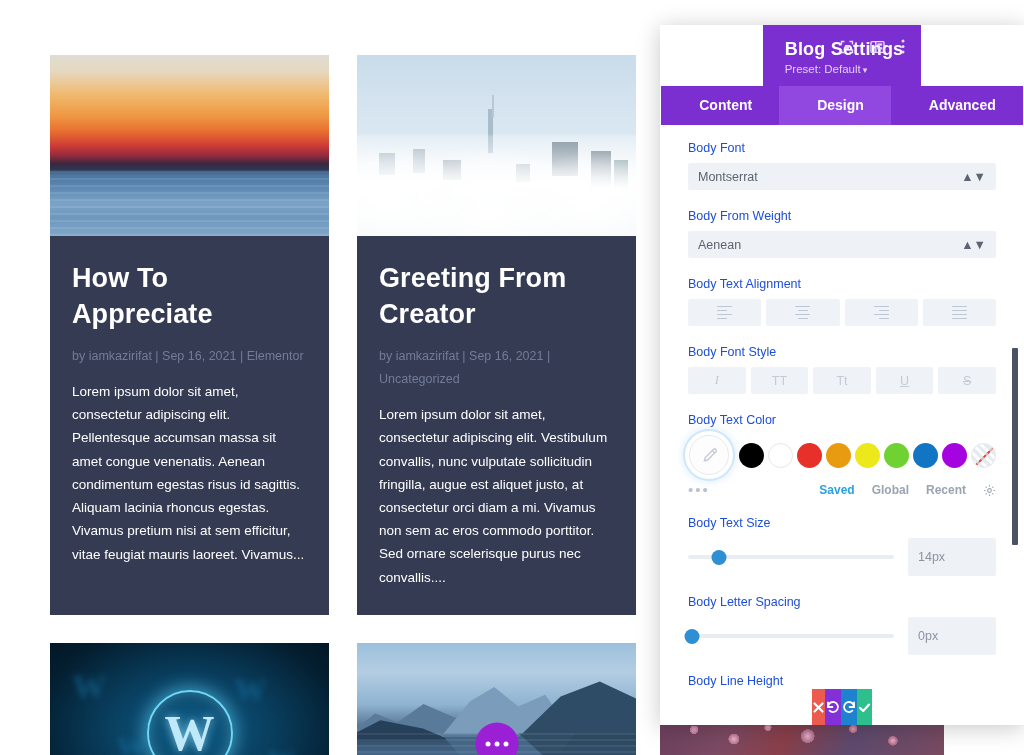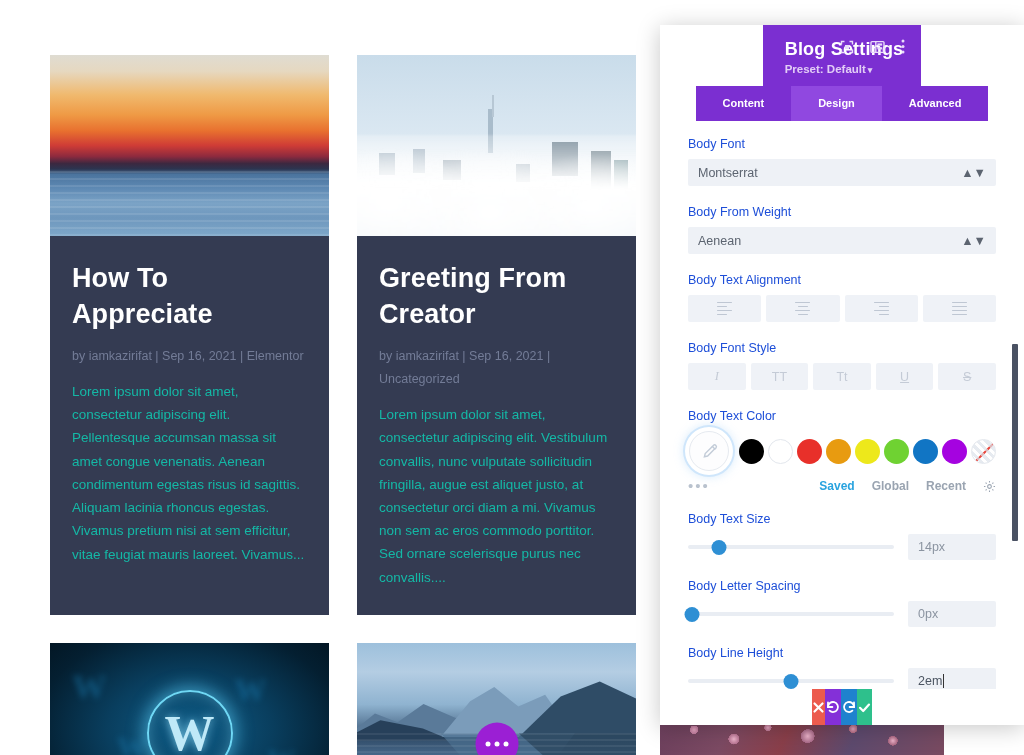--- a/index.html
+++ b/index.html
@@ -84,40 +84,40 @@
     display:flex; align-items:center; justify-content:center; gap:4px; cursor:pointer;
   }
   .more-dots-btn i { width:5px; height:5px; border-radius:50%; background:#fff; display:block; }
 
   .post-body { padding: 24px 22px 26px 22px; }
   .post-title {
     color:#ffffff; font-size:27px; line-height:1.35; font-weight:700;
     margin:0 0 10px 0; letter-spacing:.1px;
   }
   .post-meta { color:#737c97; font-size:12.5px; line-height:1.85; margin:12px 0 12px 0; }
-  .post-excerpt { color:#14b8a6; font-size:13.5px; line-height:1.72; margin:0; }
+  .post-excerpt { color:#ffffff; font-size:13.5px; line-height:1.72; margin:0; }
 
   
   .panel {
     position:absolute; left:660px; top:25px; width:364px; height:700px;
     background:#ffffff; display:flex; flex-direction:column;
     box-shadow:0 3px 22px rgba(0,0,0,.22);
     align-items:center;
   }
   .panel-header { background:#7b2fd1; padding:14px 18px 11px 22px; position:relative; }
   .panel-title { color:#fff; font-size:18px; font-weight:700; margin:0 0 3px 0; letter-spacing:.2px; }
-  .panel-preset { color:#e2cdf6; font-size:11.5px; font-weight:700; cursor:pointer; }
+  .panel-preset { color:#e2cdf6; font-size:11.5px; font-weight:400; cursor:pointer; }
   .panel-preset .caret { font-size:9px; margin-left:2px; }
   .header-icons { position:absolute; right:16px; top:14px; display:flex; align-items:center; gap:16px; }
   .hicon { color:#e9dcfa; cursor:pointer; display:flex; align-items:center; justify-content:center; }
 
   .panel-tabs { display:flex; background:#7b2fd1; }
   .ptab {
-    flex:0 0 auto; padding:11px 27px 12px 27px; color:#ffffff;
-    font-size:11px; font-weight:700; cursor:pointer; text-align:center;
+    flex:0 0 auto; padding:11px 27px 12px 38px; color:#ffffff;
+    font-size:14px; font-weight:700; cursor:pointer; text-align:center;
   }
   .ptab.active { background:#9048e0; }
 
   .panel-scroll { flex:1; overflow:hidden; position:relative; background:#fff; padding:16px 0 0 0; }
   .scroll-track { position:absolute; right:2px; top:223px; width:6px; height:197px; background:#4a5263; border-radius:1px; }
 
   .field { padding: 0 24px; margin-bottom: 19px; }
   .field-label { color:#1d4ed8; font-size:12.5px; font-weight:400; margin-bottom:8px; }
 
   .select-box {
@@ -177,21 +177,21 @@
   .gear-ico { color:#9aa4b1; cursor:pointer; display:flex; }
 
   .slider-row { display:flex; align-items:center; gap:14px; }
   .slider-wrap { flex:1; position:relative; height:18px; display:flex; align-items:center; cursor:pointer; }
   .slider-track { width:100%; height:4px; background:#e9edf3; border-radius:3px; }
   .slider-knob {
     position:absolute; width:15px; height:15px; border-radius:50%;
     background:#2e8fd4; transform:translateX(-50%); cursor:grab;
   }
   .num-input {
-    width:88px; height:26px; background:#eef1f6; border:0; border-radius:2px;
+    width:88px; height:38px; background:#eef1f6; border:0; border-radius:2px;
     padding:0 10px; color:#8b94a1; font-size:12.5px; font-family:"Liberation Sans", sans-serif;
     display:flex; align-items:center;
   }
   .num-input.focused { color:#4c5562; position:relative; }
   .num-input.focused::after {
     content:""; width:1px; height:14px; background:#333; margin-left:1px; display:inline-block;
   }
 
   .panel-actions { display:flex; height:36px; flex:0 0 36px; }
   .pa-btn { flex:1; display:flex; align-items:center; justify-content:center; cursor:pointer; color:#fff; }

